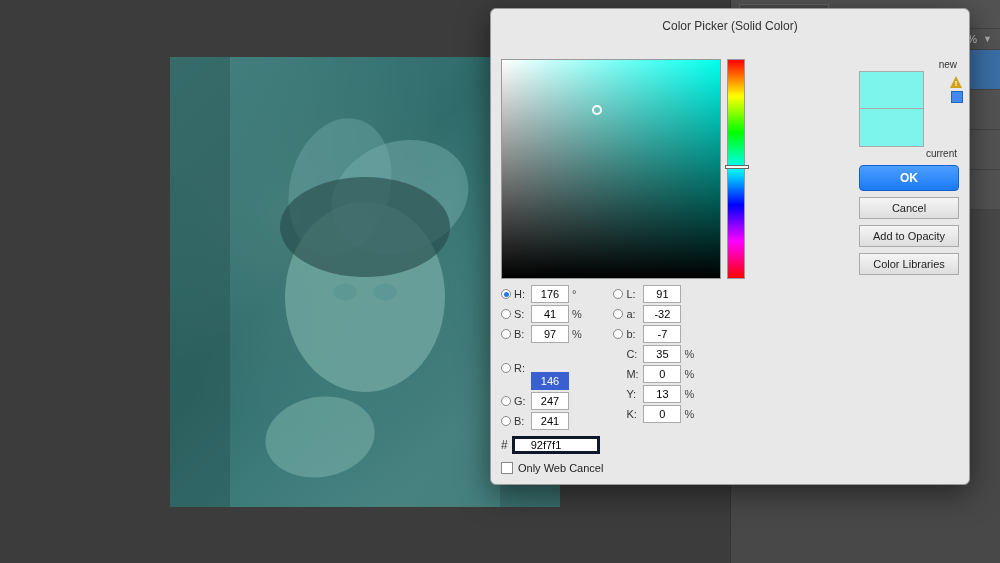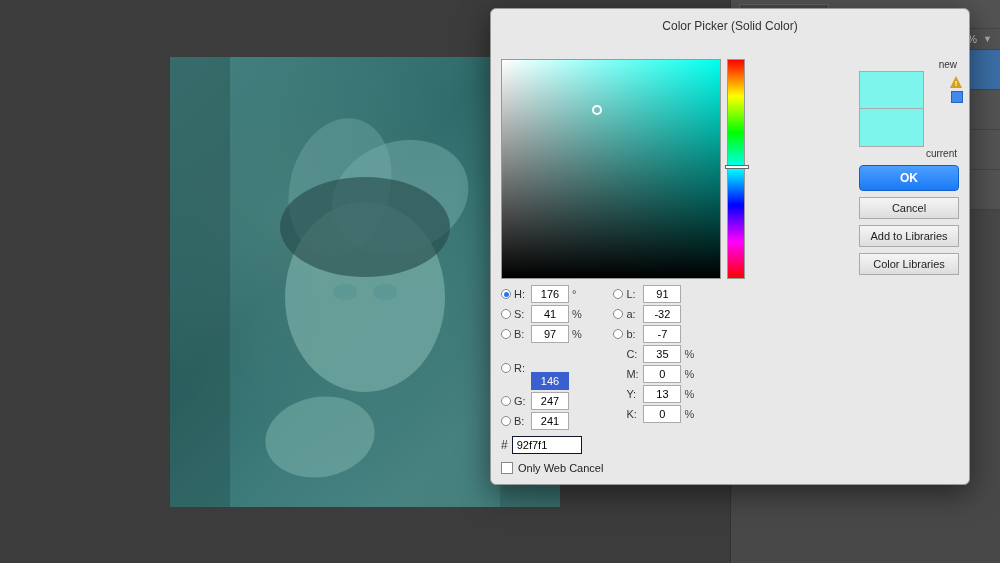--- a/index.html
+++ b/index.html
@@ -232,26 +232,26 @@
       gap: 4px;
       margin-top: 4px;
     }
 
     .hex-hash {
       font-size: 12px;
       color: #333;
     }
 
     .hex-input {
-      width: 70px;
+      width: 88px;
       height: 18px;
-      border: 1px solid #0f172a;
+      border: 3px solid #0f172a;
       background: white;
       font-size: 11px;
-      padding: 0 4px;
+      padding: 0 16px;
     }
 
     .web-colors-row {
       display: flex;
       align-items: center;
       gap: 5px;
       margin-top: 6px;
     }
 
     .checkbox {
@@ -531,21 +531,21 @@
               <text x="7" y="11" text-anchor="middle" font-size="8" fill="white" font-weight="bold">!</text>
             </svg>
           </div>
 
           <div style="position:absolute;right:-4px;top:32px;width:12px;height:12px;background:#4488ee;border:1px solid #2266bb;"></div>
         </div>
 
         <div class="dialog-buttons">
           <button class="btn-ok">OK</button>
           <button class="btn-cancel">Cancel</button>
-          <button class="btn-add-swatches">Add to Libraries</button>
+          <button class="btn-add-swatches">Add to Opacity</button>
           <button class="btn-color-libraries">Color Libraries</button>
         </div>
       </div>
     </div>
 
     <div class="bottom-values-area">
 
       <div class="left-values">
         <div class="value-row">
           <div class="radio-dot active"></div>

